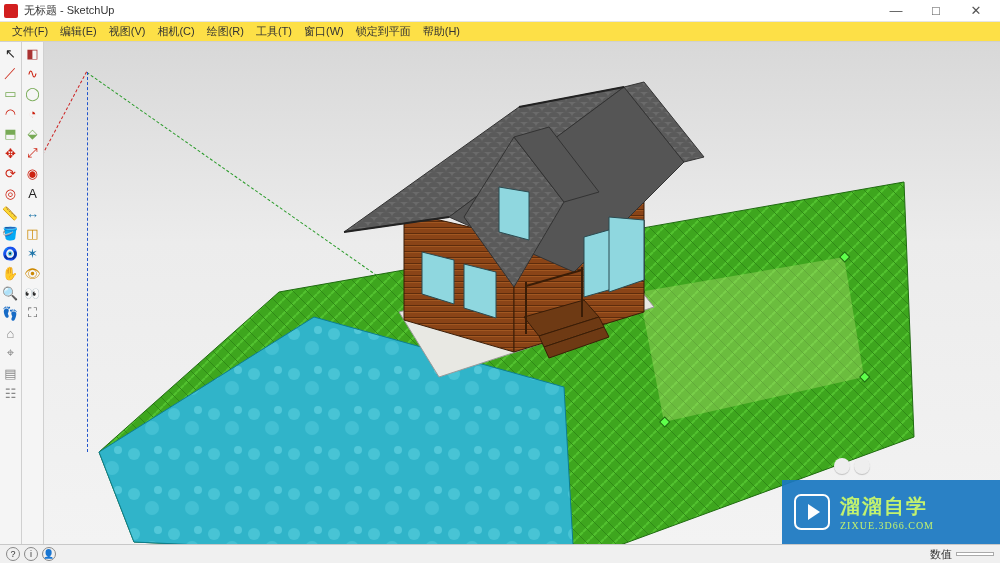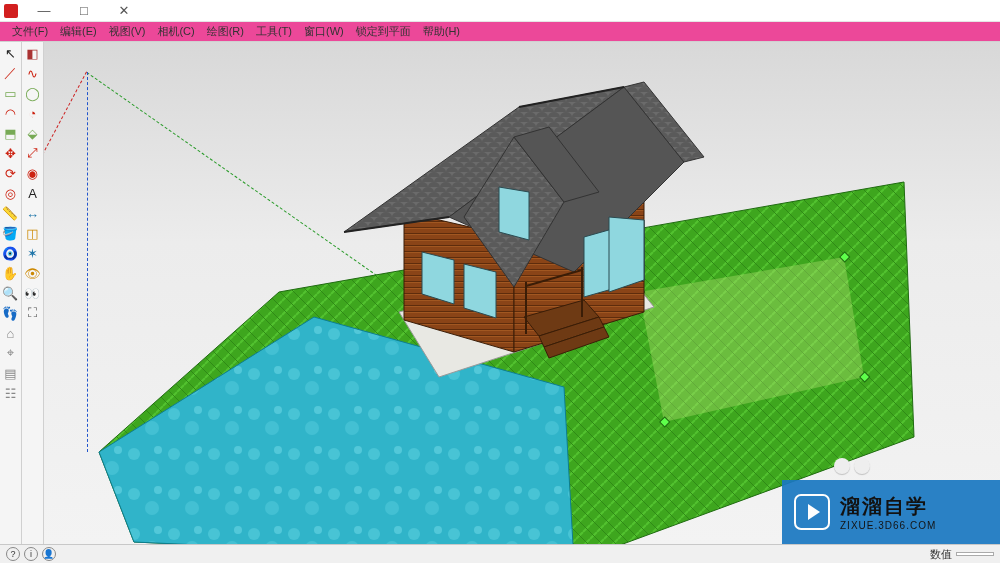--- a/index.html
+++ b/index.html
@@ -3,50 +3,51 @@
 <meta charset="utf-8">
 <style>
 * { margin: 0; padding: 0; box-sizing: border-box; font-family: "Microsoft YaHei", Arial, sans-serif; }
 html, body { width: 1000px; height: 563px; overflow: hidden; background: #fff; }
 
 .titlebar { height: 22px; background: #fff; display: flex; align-items: center; padding: 0 4px; border-bottom: 1px solid #e5e5e5; }
 .titlebar .logo { width: 14px; height: 14px; background: #d21f1f; border-radius: 2px; margin-right: 6px; }
 .titlebar .title { font-size: 11px; color: #333; flex: 1; }
 .titlebar .winbtn { width: 40px; height: 22px; display: flex; align-items: center; justify-content: center; font-size: 13px; color: #555; }
 
-.menubar { height: 20px; background: #ec4899; display: flex; align-items: center; padding-left: 6px; font-size: 11px; color: #333; border-bottom: 1px solid #d0d0d0; }
+.menubar { height: 20px; background: #fde047; display: flex; align-items: center; padding-left: 6px; font-size: 11px; color: #333; border-bottom: 1px solid #d0d0d0; }
 .menubar .mitem { padding: 2px 6px; }
 
 .workspace { position: relative; height: 502px; display: flex; }
 
 .toolcol { width: 22px; background: #f5f5f5; border-right: 1px solid #d0d0d0; display: flex; flex-direction: column; align-items: center; padding-top: 2px; gap: 2px; }
 .tool { width: 18px; height: 18px; display: flex; align-items: center; justify-content: center; font-size: 13px; border-radius: 2px; }
 
 .viewport { flex: 1; position: relative; background: linear-gradient(180deg,#d8d8d8 0%,#ececec 40%,#f3f3f3 100%); overflow: hidden; }
 
 .axis { position: absolute; background: none; }
 .axis-green { border-top: 1px solid #2a9b2a; }
 
 .watermark { position: absolute; bottom: 0; right: 0; width: 218px; height: 64px; background: #1a78c2; display: flex; align-items: center; gap: 10px; padding-left: 12px; opacity: .92; }
 .watermark .play { width: 36px; height: 36px; border: 2px solid #fff; border-radius: 7px; display: flex; align-items: center; justify-content: center; }
 .watermark .play::after { content: ""; border-left: 12px solid #fff; border-top: 8px solid transparent; border-bottom: 8px solid transparent; margin-left: 3px; }
-.wm-text { color: #000000; }
+.wm-text { color: #bef264; }
 .wm-text .zh { font-size: 20px; font-weight: 600; letter-spacing: 2px; }
-.wm-text .en { font-size: 10px; letter-spacing: 1px; }
+.wm-text .en { font-size: 10px; letter-spacing: 1px; font-family: Liberation Serif, serif; }
 
 .statusbar { height: 19px; background: #f0f0f0; border-top: 1px solid #c8c8c8; display: flex; align-items: center; font-size: 11px; color: #333; padding: 0 6px; }
 .statusbar .sicon { width: 14px; height: 14px; border: 1px solid #888; border-radius: 50%; margin-right: 4px; display: flex; align-items: center; justify-content: center; font-size: 9px; }
 .statusbar .spacer { flex: 1; }
 .statusbar .vbox { background: #fff; border: 1px solid #aaa; padding: 1px 30px 1px 6px; margin-left: 4px; }
 </style>
 </head>
 <body>
 
 <div class="titlebar">
   <div class="logo"></div>
+  <div class="title">无标题 - SketchUp</div>
   <div class="winbtn">—</div>
   <div class="winbtn">□</div>
   <div class="winbtn">✕</div>
 </div>
 
 <div class="menubar" id="menubar">
     <div class="mitem">文件(F)</div>
     <div class="mitem">编辑(E)</div>
     <div class="mitem">视图(V)</div>
     <div class="mitem">相机(C)</div>

